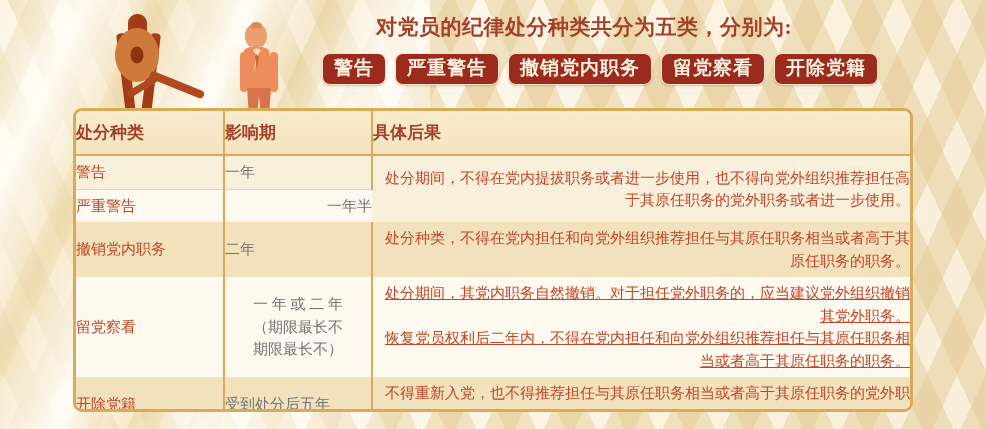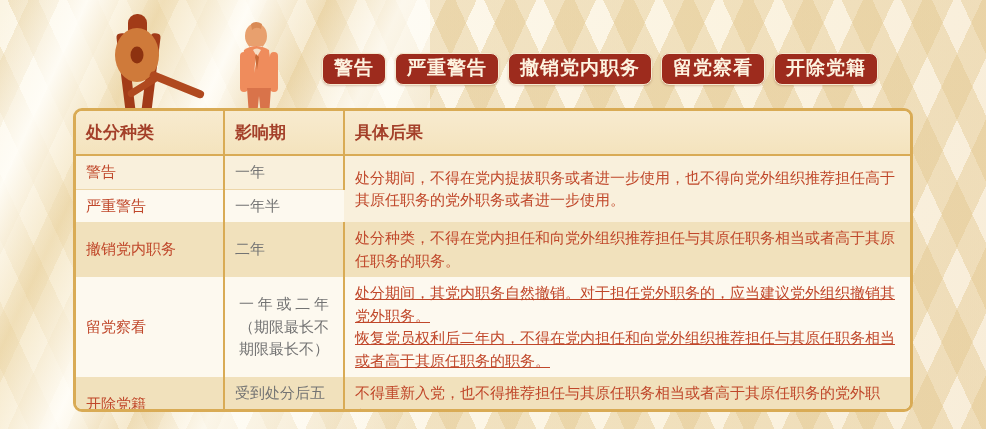--- a/index.html
+++ b/index.html
@@ -107,45 +107,45 @@
     box-sizing: border-box;
   }
   table {
     border-collapse: collapse;
     width: 100%;
     height: 100%;
     table-layout: fixed;
   }
   th, td {
     vertical-align: middle;
-    padding: 5px 10px;
+    padding: 5px 0;
     box-sizing: border-box;
   }
   thead th {
     height: 44px;
     font-size: 17px;
     font-weight: bold;
     color: #a4402a;
     text-align: left;
     background: linear-gradient(180deg,#f8ebcf 0%, #f4e3bd 100%);
     border-bottom: 2px solid #d9ab55;
     border-right: 2px solid #d9ab55;
   }
   thead th:last-child { border-right: none; }
 
   tbody td {
     font-size: 15px;
     color: #c0472a;
     border-right: 2px solid #d9ab55;
     line-height: 1.5;
   }
-  tbody td:last-child { border-right: none; }
+  tbody td:last-child { border-right: none; text-align: right; }
 
   .col-kind   { width: 148px; }
-  .col-period { width: 120px; }
+  .col-period { width: 148px; }
 
   .row-light  td { background: #fdf9ef; }
   .row-tint   td { background: #f9f0dc; }
   .row-tan    td { background: #f1e1bc; }
 
   .cell-kind   { color: #c0472a; }
   .cell-period { color: #737373; }
   .cell-period.centered { text-align: center; margin-top: 37px; }
   .cell-effect { color: #c0472a; }
   .cell-effect p { margin: 0; text-decoration: underline; }
@@ -180,20 +180,21 @@
         <path d="M244 50 q12 -8 25 0 l5 38 q-16 6 -34 0 z" fill="#ef8c5c"></path>
         <path d="M253 50 l3 5 l-2 18 l4 -18 l3 -5 q-4 -3 -8 0 z" fill="#f6dfc6"></path>
         <path d="M256 54 l3 3 l-2 13 l-2 -13 z" fill="#c96a38"></path>
         <rect x="240" y="52" width="8" height="40" rx="4" fill="#ef8c5c"></rect>
         <rect x="270" y="52" width="8" height="40" rx="4" fill="#ef8c5c"></rect>
         <path d="M247 88 l24 0 l-2 28 l-8 0 l-2 -20 l-2 20 l-8 0 z" fill="#d9734a"></path>
       </g>
     </svg>
   </div>
 
+  <div id="header-title">对党员的纪律处分种类共分为五类，分别为:</div>
 
   <div id="badge-row">
     <div class="badge">警告</div>
     <div class="badge">严重警告</div>
     <div class="badge">撤销党内职务</div>
     <div class="badge">留党察看</div>
     <div class="badge">开除党籍</div>
   </div>
 
   <div id="punishment-table">

